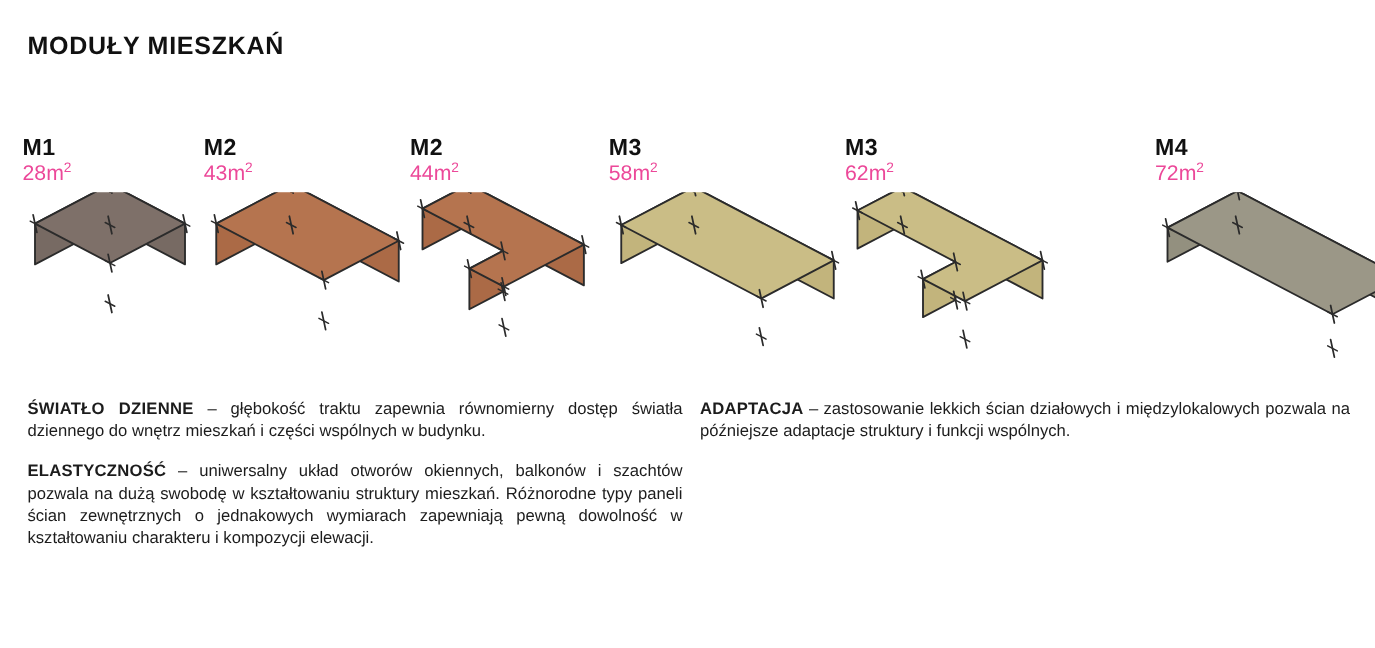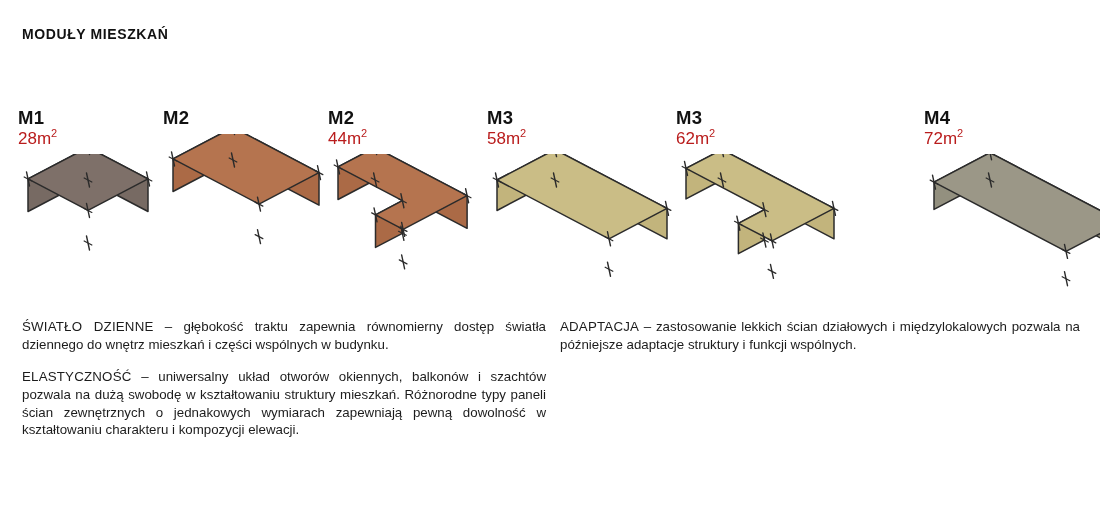--- a/index.html
+++ b/index.html
@@ -12,21 +12,21 @@
     height: 518px;
     position: relative;
     font-family: "Liberation Sans", sans-serif;
     color: #1a1a1a;
     overflow: hidden;
   }
   #page-title {
     position: absolute;
     left: 22px;
     top: 26px;
-    font-size: 14px;
+    font-size: 20px;
     font-weight: bold;
     letter-spacing: 0.6px;
     color: #111111;
   }
   #modules-row {
     position: absolute;
     left: 0;
     top: 108px;
     width: 1100px;
     height: 200px;
@@ -41,21 +41,21 @@
   }
   .module-name {
     font-size: 18.5px;
     font-weight: bold;
     letter-spacing: 0.3px;
     color: #111111;
   }
   .module-area {
     font-size: 17px;
     font-weight: 400;
-    color: #b91c1c;
+    color: #ec4899;
     margin-top: 2px;
   }
   .module-area .sup {
     font-size: 11px;
     vertical-align: super;
     line-height: 0;
   }
   .module-figure {
     margin-top: 6px;
   }
@@ -75,21 +75,21 @@
   .text-col.left { left: 22px; width: 524px; }
   .text-col.right { left: 560px; width: 520px; }
   .para {
     font-size: 13.3px;
     line-height: 1.33;
     text-align: justify;
     color: #1c1c1c;
     margin: 0 0 15px 0;
   }
   .para .term {
-    font-weight: normal;
+    font-weight: bold;
     letter-spacing: 0.2px;
   }
 </style>
 </head>
 <body>
 
 <div id="page-title">MODUŁY MIESZKAŃ</div>
 
 <div id="modules-row">
     <div class="module" style="left: 18px; width: 150px;">
@@ -115,20 +115,21 @@
             <line x1="66.15" y1="24" x2="73.85" y2="28" stroke="#2b2b2b" stroke-width="1.2" stroke-linecap="round"></line>
             <line x1="68.5" y1="82" x2="71.5" y2="96" stroke="#2b2b2b" stroke-width="1.4" stroke-linecap="round"></line>
             <line x1="66.15" y1="87" x2="73.85" y2="91" stroke="#2b2b2b" stroke-width="1.2" stroke-linecap="round"></line>
           </g>
         </svg>
       </div>
     </div>
     <div class="module" style="left: 163px; width: 170px;">
       <div class="module-caption">
         <div class="module-name">M2</div>
+        <div class="module-area">43m<span class="sup">2</span></div>
       </div>
       <div class="module-figure">
         <svg width="170" height="140" viewBox="0 0 170 140">
           <g>
             <polygon points="70.0,26.0 156.0,71.2 156.0,38.6 70.0,-6.6" fill="#ab6a46" stroke="#2b2b2b" stroke-width="1.5" stroke-linejoin="round"></polygon>
             <polygon points="10.0,57.5 70.0,26.0 70.0,-6.6 10.0,24.9" fill="#ab6a46" stroke="#2b2b2b" stroke-width="1.5" stroke-linejoin="round"></polygon>
             <polygon points="70.0,-6.6 156.0,38.6 96.0,70.1 10.0,24.9" fill="#b5744f" stroke="#2b2b2b" stroke-width="1.5" stroke-linejoin="round"></polygon>
             <line x1="68.5" y1="-13.550000000000004" x2="71.5" y2="0.44999999999999574" stroke="#2b2b2b" stroke-width="1.4" stroke-linecap="round"></line>
             <line x1="66.15" y1="-8.550000000000004" x2="73.85" y2="-4.550000000000004" stroke="#2b2b2b" stroke-width="1.2" stroke-linecap="round"></line>
             <line x1="154.5" y1="31.6" x2="157.5" y2="45.6" stroke="#2b2b2b" stroke-width="1.4" stroke-linecap="round"></line>

